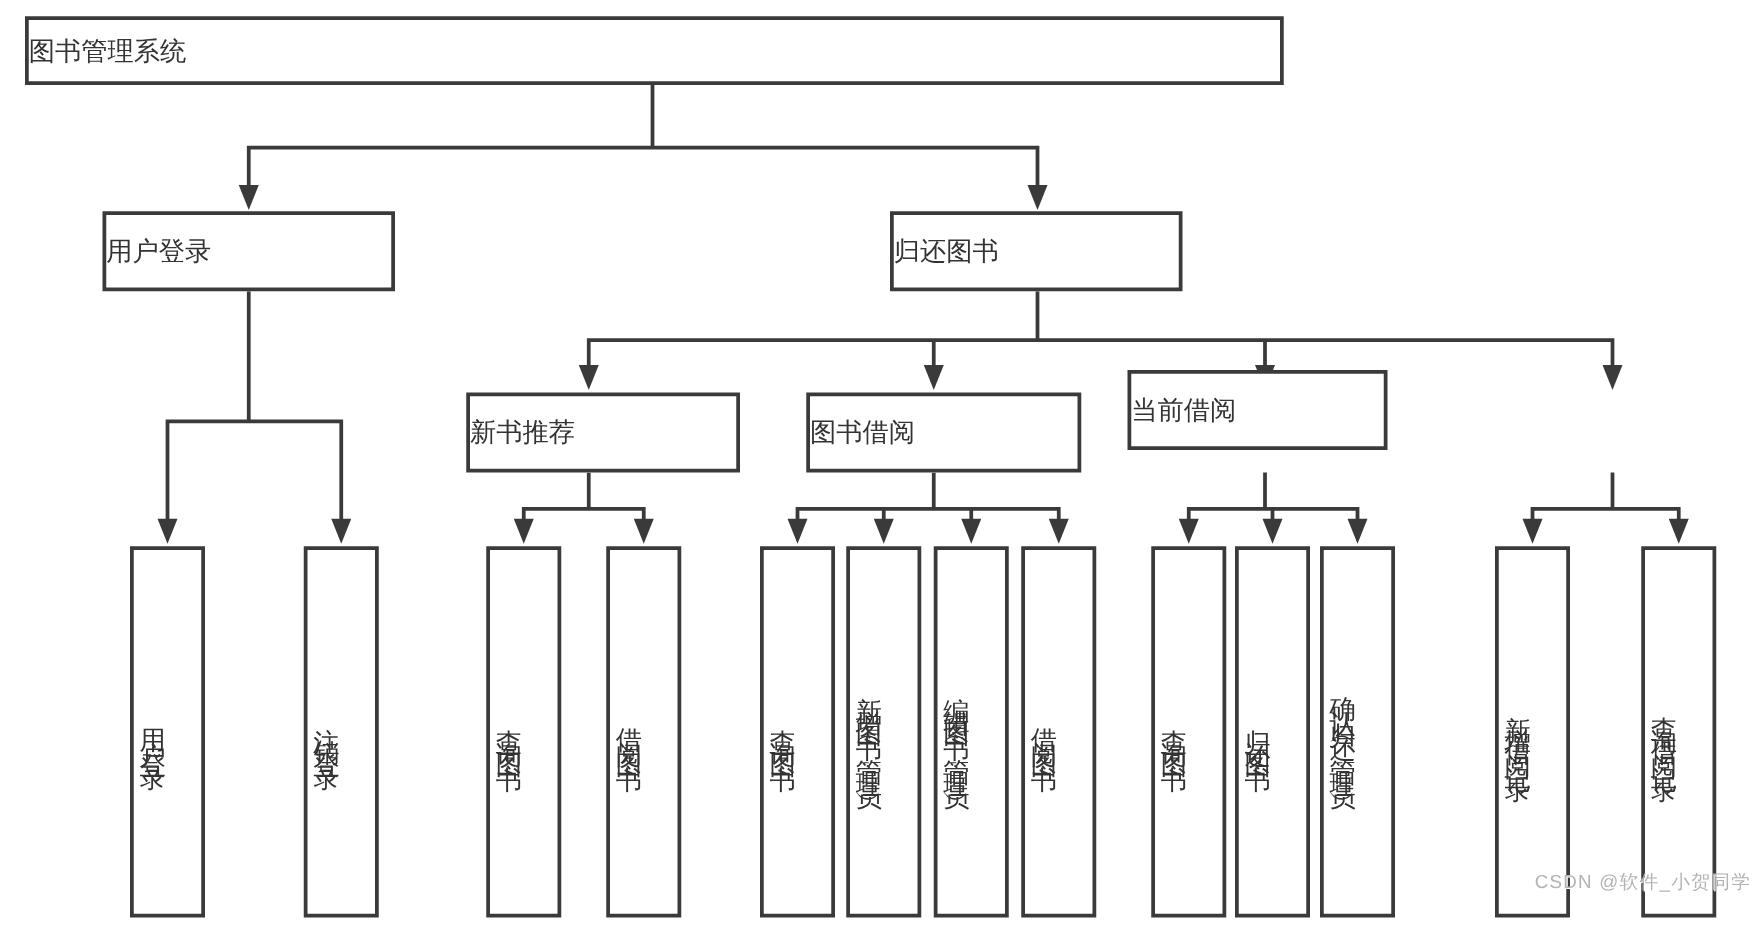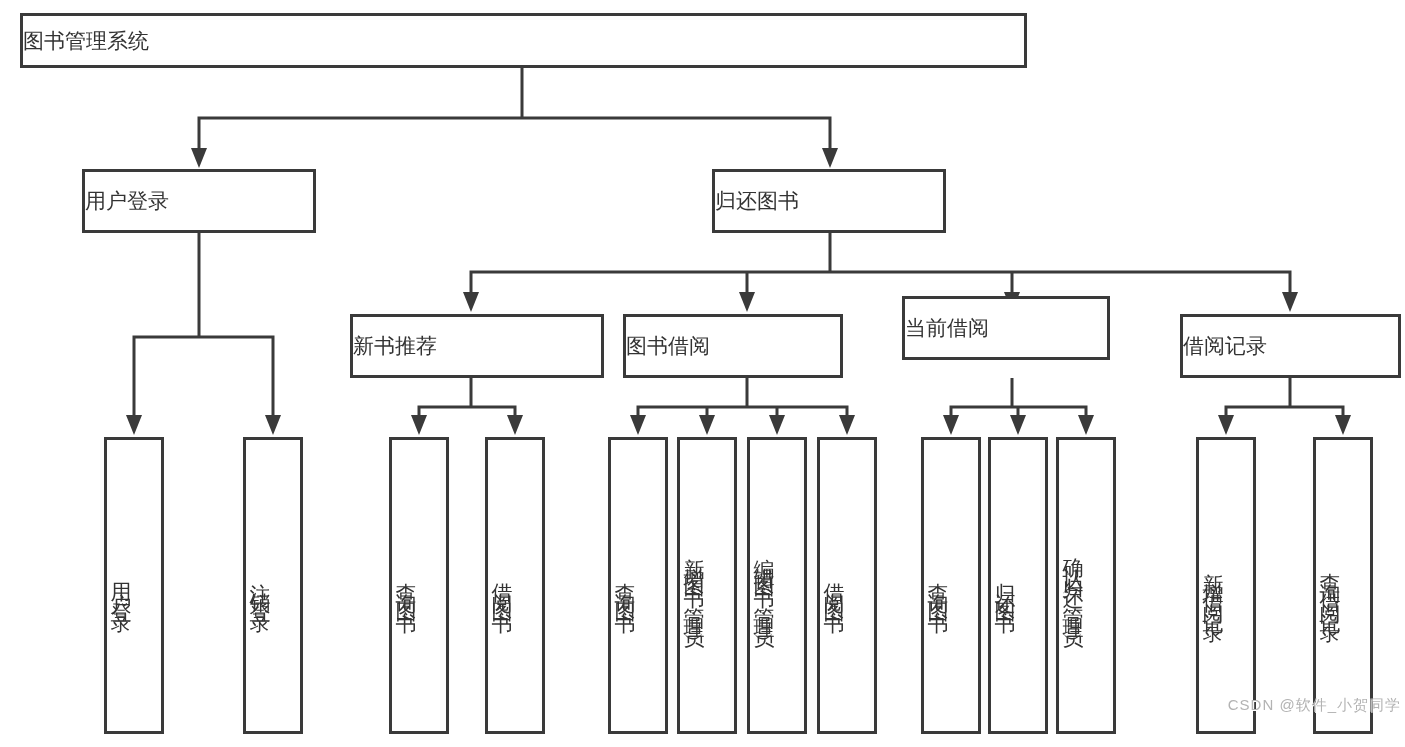--- a/index.html
+++ b/index.html
@@ -100,31 +100,28 @@
     <span>图书管理系统</span>
   </div>
 
   <div class="box" style="left:82px;top:169px;width:234px;height:64px">
     <span>用户登录</span>
   </div>
   <div class="box" style="left:712px;top:169px;width:234px;height:64px">
     <span>归还图书</span>
   </div>
 
-  <div class="box" style="left:350px;top:314px;width:254px;height:64px">
+  <div class="box" style="left:373px;top:314px;width:219px;height:64px">
     <span>新书推荐</span>
   </div>
-  <div class="box" style="left:623px;top:314px;width:220px;height:64px">
+  <div class="box" style="left:645px;top:314px;width:220px;height:64px">
     <span>图书借阅</span>
   </div>
   <div class="box" style="left:902px;top:296px;width:208px;height:64px">
     <span>当前借阅</span>
-  </div>
-  <div class="box" style="left:1180px;top:314px;width:221px;height:64px">
-    <span>借阅记录</span>
   </div>
 
   <div class="box leaf" style="left:104px">
     <span class="vtext">用户登录</span>
   </div>
   <div class="box leaf" style="left:243px">
     <span class="vtext">注销登录</span>
   </div>
 
   <div class="box leaf" style="left:389px">

